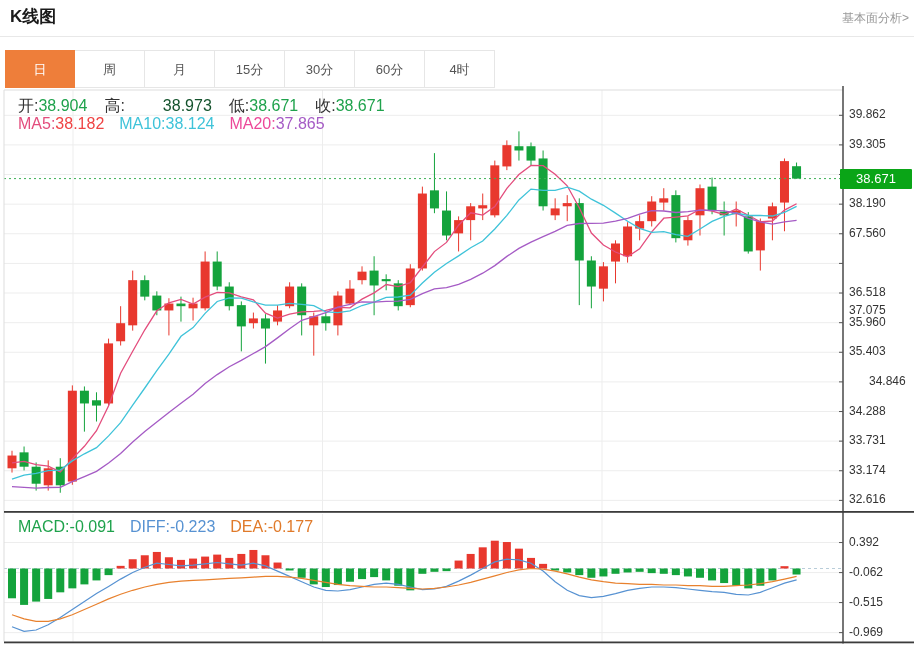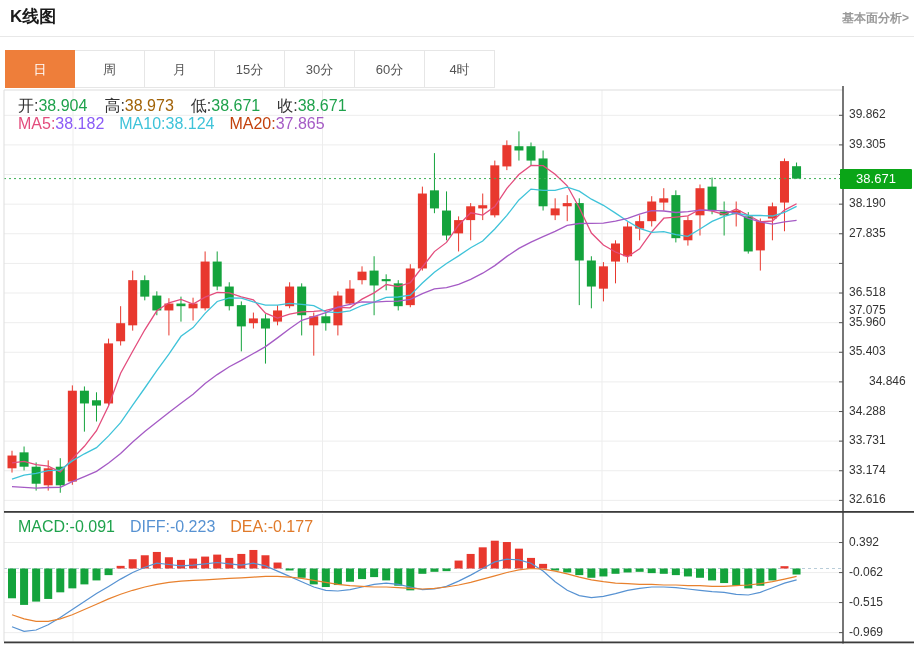--- a/index.html
+++ b/index.html
@@ -1,20 +1,20 @@
 <!DOCTYPE html>
 <html><head>
 <meta charset="utf-8">
 <style>
   html,body{margin:0;padding:0;background:#fff;}
   body{font-family:"Liberation Sans", sans-serif; width:914px; height:645px; position:relative; overflow:hidden;}
   #stage{position:absolute; left:0; top:0; width:914px; height:559px;}
   #chart-svg{position:absolute; left:0; top:0;}
   .hdr-title{position:absolute; left:10px; top:5px; font-size:17px; font-weight:bold; color:#1a1a1a;}
-  .hdr-link{position:absolute; right:5px; top:10px; font-size:12px; color:#999; cursor:pointer;font-weight:bold;}
+  .hdr-link{position:absolute; right:5px; top:10px; font-size:12px; color:#999; cursor:pointer;}
   .hdr-divider{position:absolute; left:0; top:36px; width:914px; height:1px; background:#e8e8e8;}
   #tab-row{position:absolute; left:5px; top:50px; height:38px; display:flex;}
   .tab{width:70px; height:38px; line-height:38px; text-align:center; font-size:13px; color:#555;
        border:1px solid #e6e6e6; border-left:none; box-sizing:border-box; background:#fff; cursor:pointer;}
   .tab:first-child{border-left:1px solid #e6e6e6;}
   .tab.active{background:#ee7e3a; color:#fff; border-color:#ee7e3a;}
   .info-row{position:absolute; display:flex; font-size:16px; white-space:nowrap;}
   #ohlc-row{left:18px; top:96px; gap:17px;}
   #ma-row{left:18px; top:115px; gap:15px;}
   #macd-row{left:18px; top:518px; gap:15px;}
@@ -294,41 +294,41 @@
       <div class="tab">周</div>
       <div class="tab">月</div>
       <div class="tab">15分</div>
       <div class="tab">30分</div>
       <div class="tab">60分</div>
       <div class="tab">4时</div>
     </div>
 
   <div id="ohlc-row" class="info-row">
       <span class="info-item"><span class="lbl">开:</span><span style="color: rgb(31, 162, 76);">38.904</span></span>
-      <span class="info-item"><span class="lbl">高:</span><span style="color: #a16207;">38.973</span></span>
+      <span class="info-item"><span class="lbl">高:</span><span style="color: #14532d; margin-left: 38px;">38.973</span></span>
       <span class="info-item"><span class="lbl">低:</span><span style="color: rgb(31, 162, 76);">38.671</span></span>
       <span class="info-item"><span class="lbl">收:</span><span style="color: rgb(31, 162, 76);">38.671</span></span>
     </div>
   <div id="ma-row" class="info-row">
-      <span class="info-item"><span class="lbl" style="color: rgb(227, 77, 125);">MA5:</span><span style="color: #8b5cf6;">38.182</span></span>
+      <span class="info-item"><span class="lbl" style="color: rgb(227, 77, 125);">MA5:</span><span style="color: #ef4444;">38.182</span></span>
       <span class="info-item"><span class="lbl" style="color: rgb(63, 195, 217); text-align: right;">MA10:</span><span style="color: rgb(63, 195, 217);">38.124</span></span>
-      <span class="info-item"><span class="lbl" style="color: #c2410c;">MA20:</span><span style="color: rgb(165, 91, 197);">37.865</span></span>
+      <span class="info-item"><span class="lbl" style="color: #ec4899;">MA20:</span><span style="color: rgb(165, 91, 197);">37.865</span></span>
     </div>
   <div id="macd-row" class="info-row">
       <span class="info-item"><span class="lbl" style="color: rgb(31, 162, 76);">MACD:</span><span style="color: rgb(31, 162, 76);">-0.091</span></span>
       <span class="info-item"><span class="lbl" style="color: rgb(87, 146, 210);">DIFF:</span><span style="color: rgb(87, 146, 210);">-0.223</span></span>
       <span class="info-item"><span class="lbl" style="color: rgb(224, 122, 42);">DEA:</span><span style="color: rgb(224, 122, 42);">-0.177</span></span>
     </div>
 
   <div id="price-axis-labels">
       <div class="axis-label" style="top: 107.3px;">39.862</div>
       <div class="axis-label" style="top: 136.902px;">39.305</div>
       <div class="axis-label" style="top: 166.505px;">38.748</div>
       <div class="axis-label" style="top: 196.16px;">38.190</div>
-      <div class="axis-label" style="top: 225.762px;">27.835</div>
+      <div class="axis-label" style="top: 225.762px;">67.560</div>
       <div class="axis-label" style="top: 255.418px; margin-top: 48px;">37.075</div>
       <div class="axis-label" style="top: 285.02px;">36.518</div>
       <div class="axis-label" style="top: 314.676px;">35.960</div>
       <div class="axis-label" style="top: 344.278px;">35.403</div>
       <div class="axis-label" style="top: 373.88px; margin-left: 20px;">34.846</div>
       <div class="axis-label" style="top: 403.536px;">34.288</div>
       <div class="axis-label" style="top: 433.138px;">33.731</div>
       <div class="axis-label" style="top: 462.74px;">33.174</div>
       <div class="axis-label" style="top: 492.396px;">32.616</div>
     </div>

